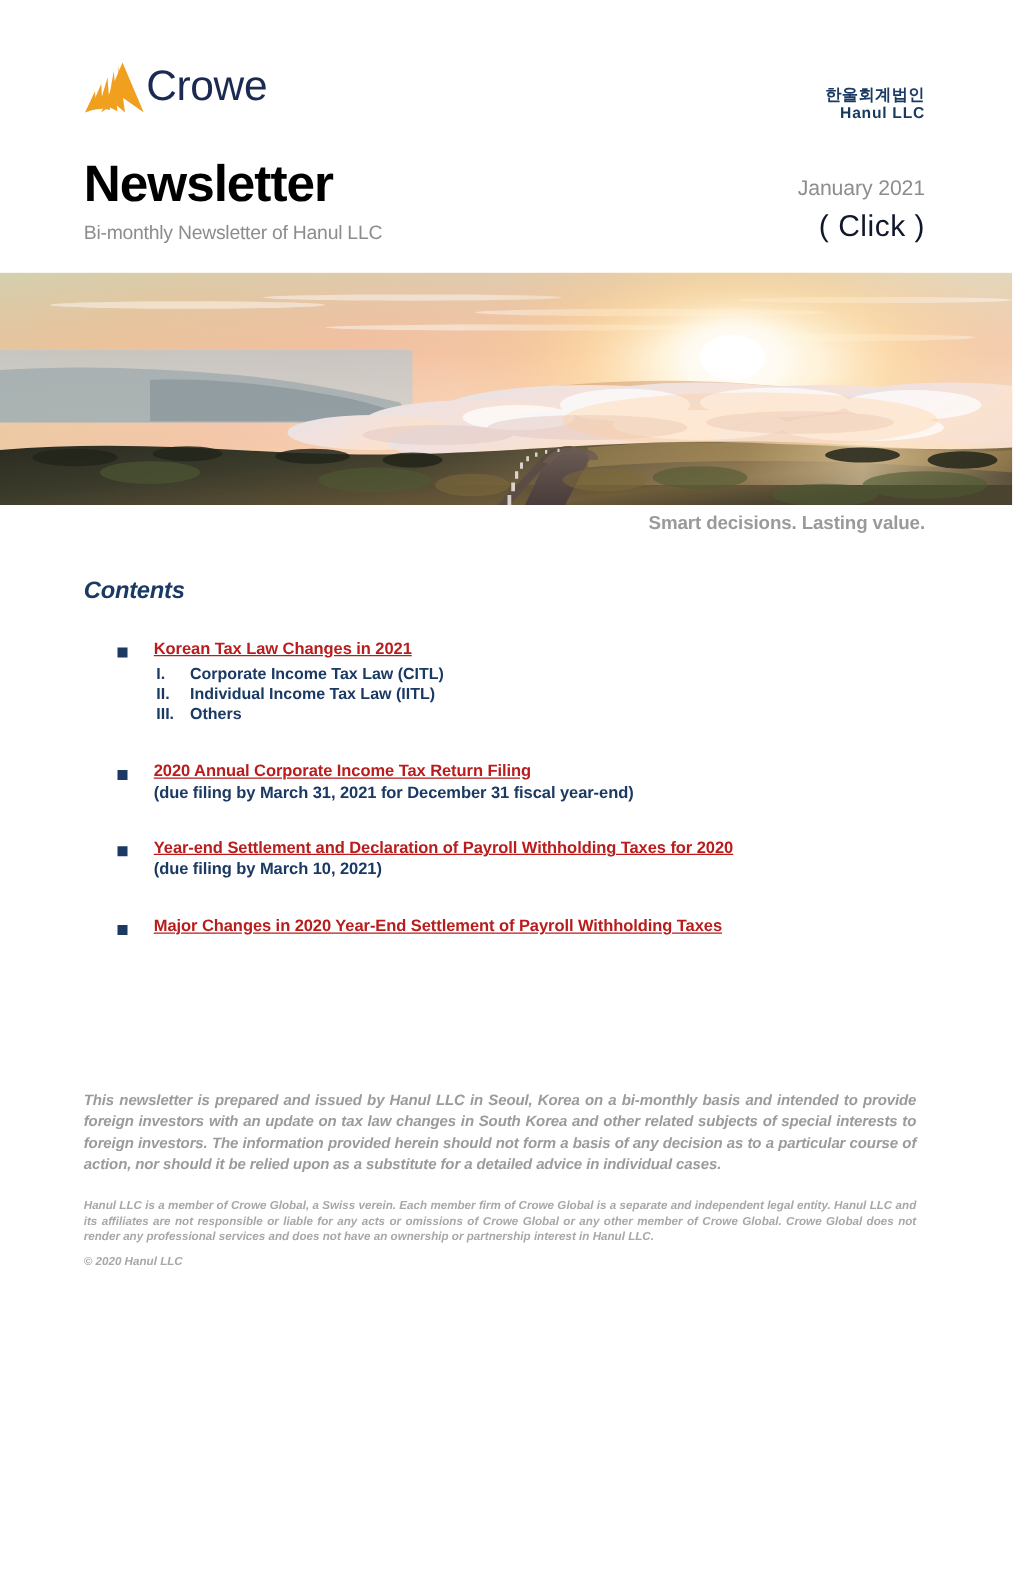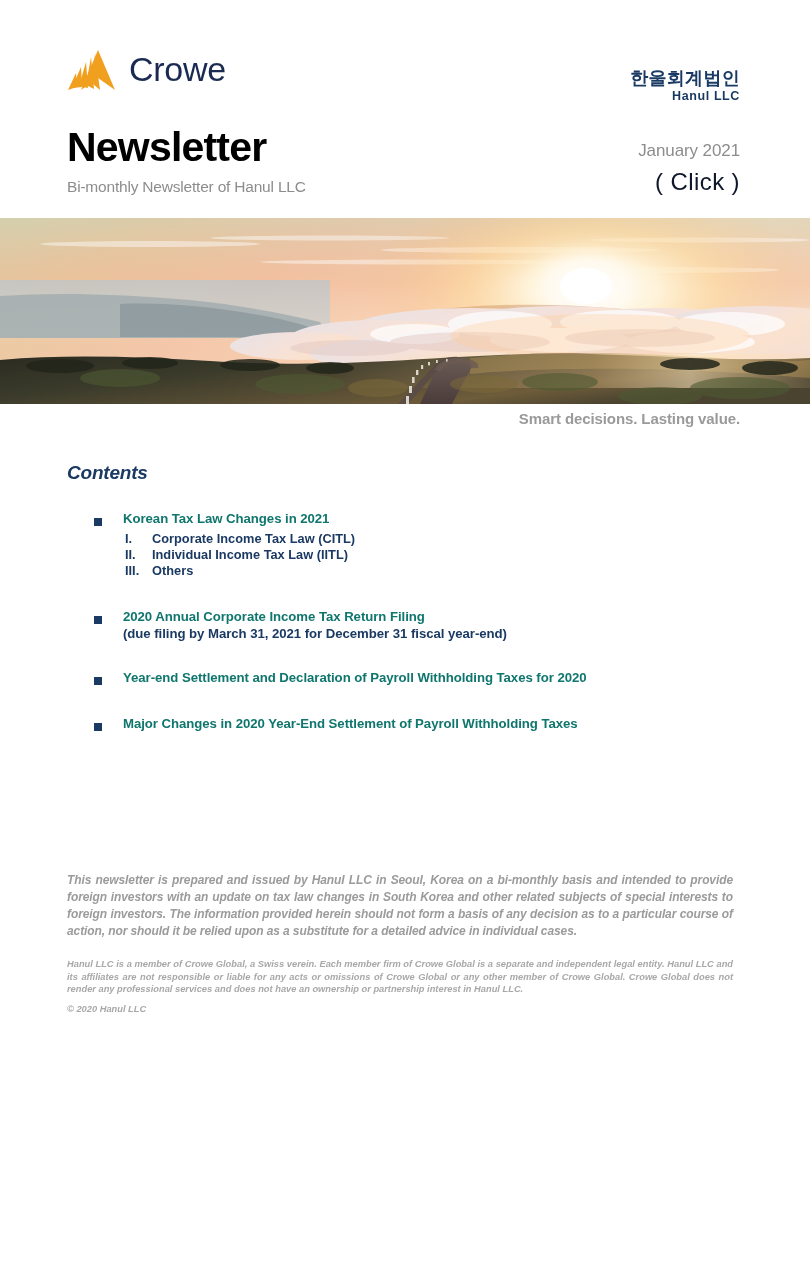--- a/index.html
+++ b/index.html
@@ -25,21 +25,20 @@
     height: 218px;
     padding: 0 70px;
   }
 
   .logo-row {
     position: absolute;
     left: 67px;
     top: 48px;
     display: flex;
     align-items: center;
-    gap: 12px;
   }
 
   .logo-mark {
     width: 50px;
     height: 44px;
     display: block;
   }
 
   .logo-word {
     font-family: "Liberation Sans", sans-serif;
@@ -52,21 +51,21 @@
   }
 
   .hanul-block {
     position: absolute;
     right: 70px;
     top: 68px;
     text-align: right;
     line-height: 1.18;
   }
   .hanul-kr {
-    font-size: 18px;
+    font-size: 13px;
     font-weight: 700;
     color: #1b3a63;
     letter-spacing: 0.3px;
   }
   .hanul-en {
     font-size: 12.5px;
     font-weight: 700;
     color: #17395f;
     letter-spacing: 0.6px;
   }
@@ -169,23 +168,24 @@
     margin-left: 27px;
   }
 
   .item-body {
     margin-left: 21px;
   }
 
   .item-title {
     font-size: 13.2px;
     font-weight: 700;
-    color: #0f766e;
+    color: #b91c1c;
     line-height: 1.13;
     letter-spacing: -0.05px;
+    text-decoration: underline;
   }
   .item-title-line2 {
     font-size: 13.2px;
     font-weight: 700;
     color: #1b3a63;
     line-height: 1.13;
     margin-top: 2px;
     letter-spacing: -0.05px;
   }
 
@@ -472,20 +472,21 @@
         <div class="item-title-line2">(due filing by March 31, 2021 for December 31 fiscal year-end)</div>
       </div>
     </div>
 
     <div class="gap-2"></div>
 
     <div class="content-item">
       <span class="bullet"></span>
       <div class="item-body">
         <div class="item-title">Year-end Settlement and Declaration of Payroll Withholding Taxes for 2020</div>
+        <div class="item-title-line2">(due filing by March 10, 2021)</div>
       </div>
     </div>
 
     <div class="gap-3"></div>
 
     <div class="content-item">
       <span class="bullet"></span>
       <div class="item-body">
         <div class="item-title">Major Changes in 2020 Year-End Settlement of Payroll Withholding Taxes</div>
       </div>

